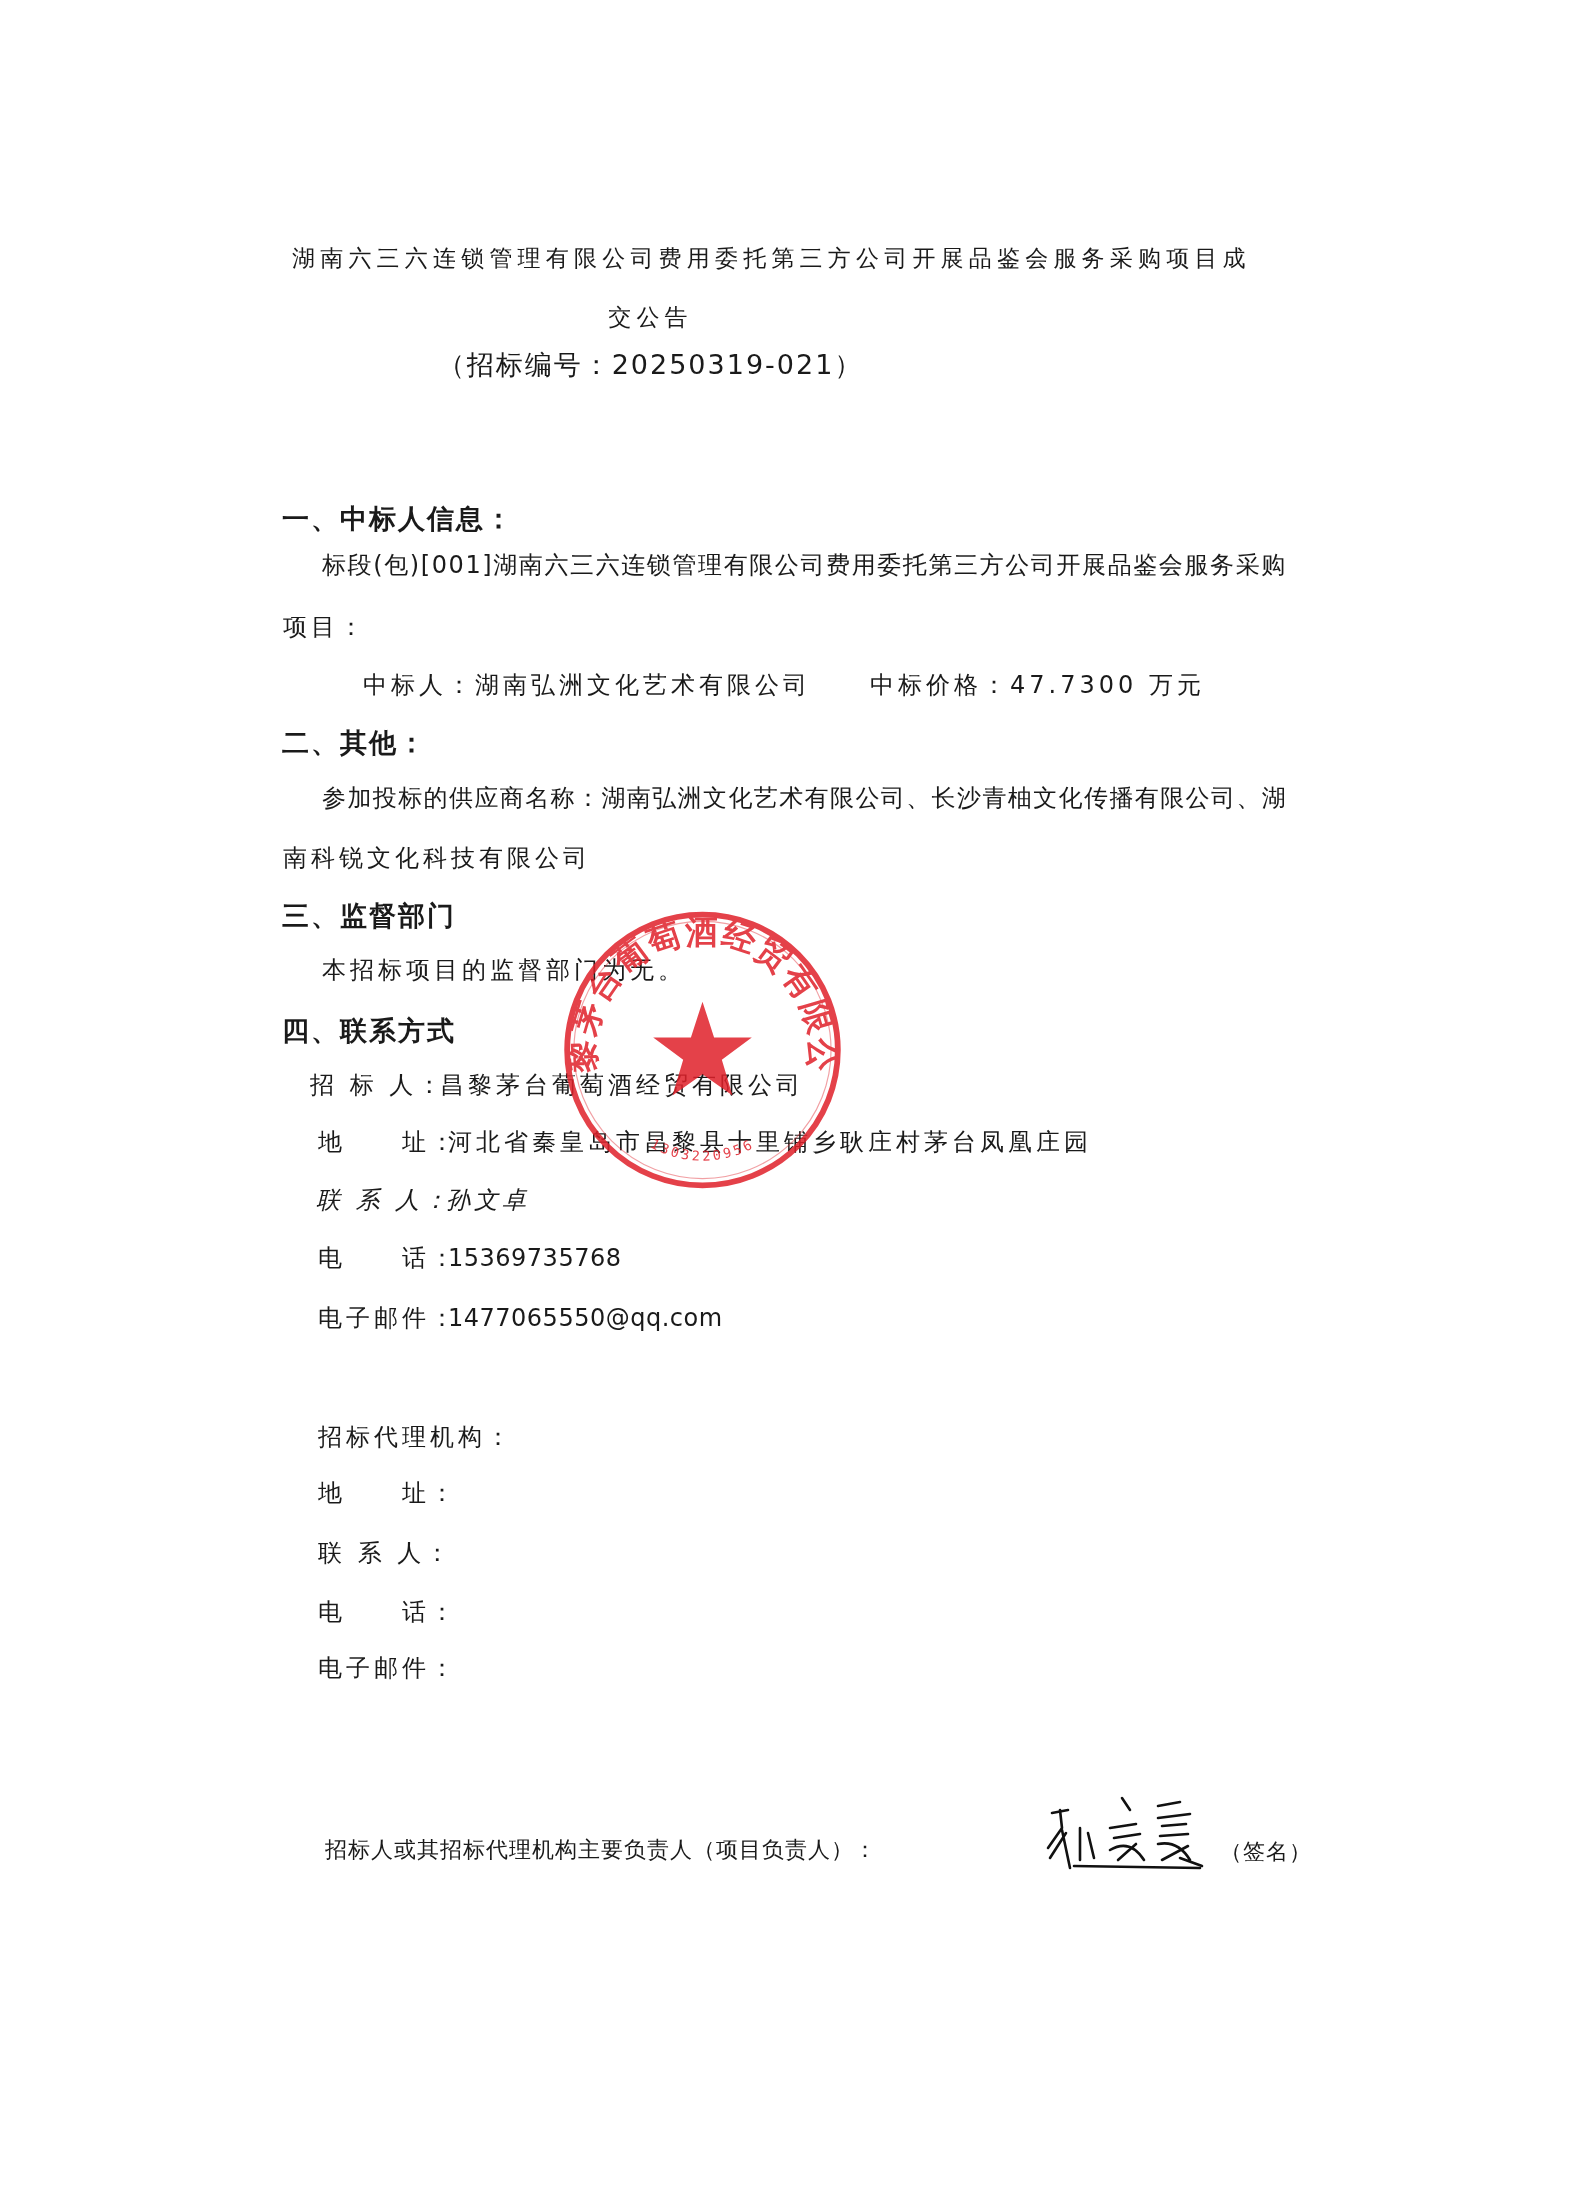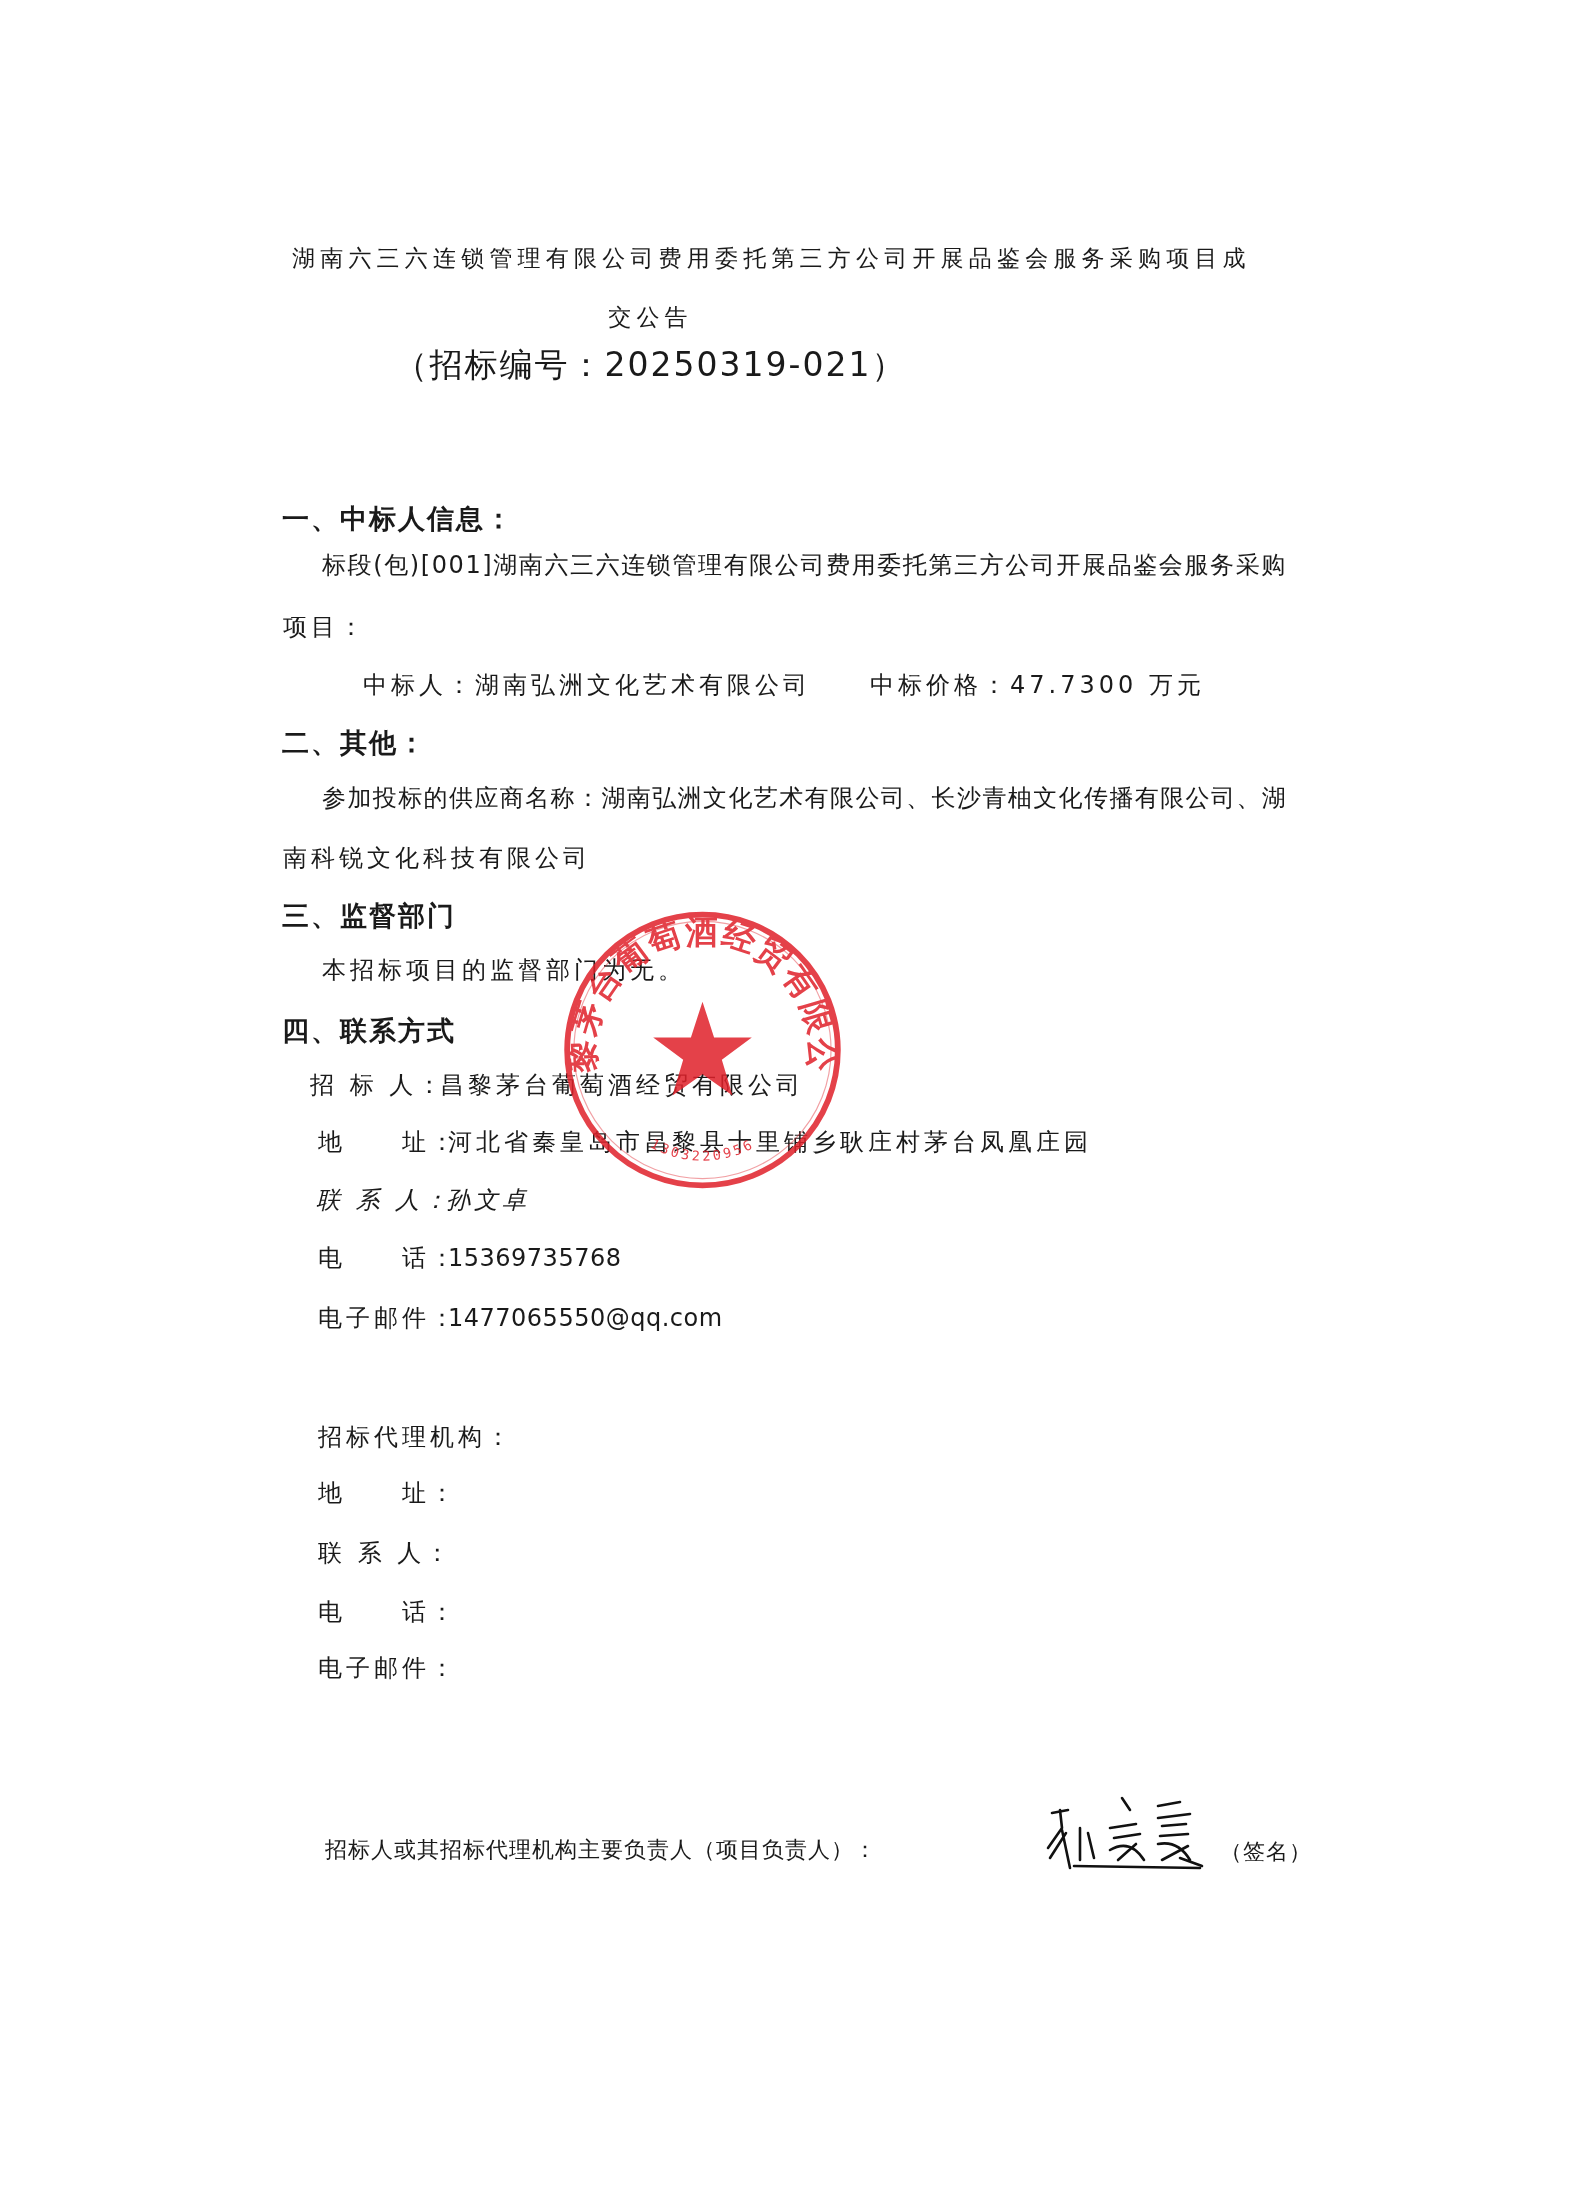--- a/index.html
+++ b/index.html
@@ -16,21 +16,21 @@
   .label { display: inline-block; width: 130px; }
   .sig-text { font-size: 22px; letter-spacing: 1px; }
   .stamp { position: absolute; left: 555px; top: 905px; width: 295px; height: 290px; opacity: 0.85; pointer-events: none; }
   .signature { position: absolute; left: 1040px; top: 1788px; width: 180px; height: 85px; pointer-events: none; }
 </style>
 </head>
 <body>
 
 <div class="line title" style="left:292px; top:258px;">湖南六三六连锁管理有限公司费用委托第三方公司开展品鉴会服务采购项目成</div>
 <div class="line title center" style="top:317px;">交公告</div>
-<div class="line title center" style="top:364px; font-size:33px; letter-spacing:2px;">（招标编号：20250319-021）</div>
+<div class="line title center" style="top:364px; font-size:27px; letter-spacing:2px;">（招标编号：20250319-021）</div>
 
 <div class="line heading" style="left:282px; top:508px;margin-top:10px;">一、中标人信息：</div>
 <div class="line body" style="left:322px; top:565px; letter-spacing:1.6px;">标段(包)[001]湖南六三六连锁管理有限公司费用委托第三方公司开展品鉴会服务采购</div>
 <div class="line body" style="left:283px; top:627px;">项目：</div>
 <div class="line body" style="left:363px; top:685px;">
   <span>中标人：</span><span>湖南弘洲文化艺术有限公司</span>
 </div>
 <div class="line body" style="left:870px; top:685px;">
   <span>中标价格：</span><span>47.7300 万元</span>
 </div>

